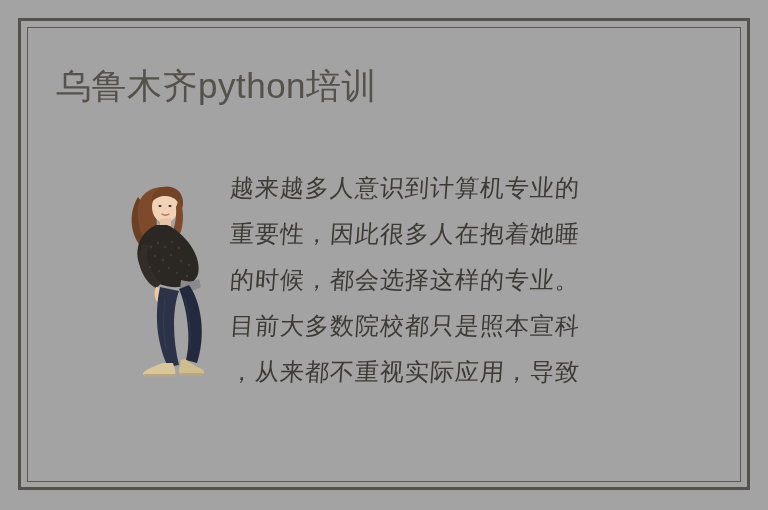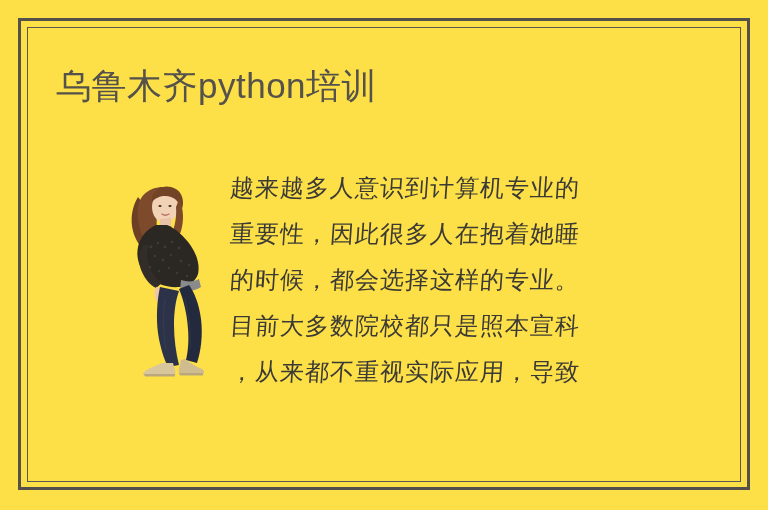--- a/index.html
+++ b/index.html
@@ -11,21 +11,21 @@
     height: 510px;
     background: #fdfdf4;
     font-family: "Liberation Sans", sans-serif;
     overflow: hidden;
   }
 
   .page {
     position: relative;
     width: 768px;
     height: 510px;
-    background: #fde047;
+    background: #a3a3a3;
   }
 
   
   .frame-outer {
     position: absolute;
     left: 18px;
     top: 18px;
     width: 732px;
     height: 472px;
     border: 3px solid #54514a;

